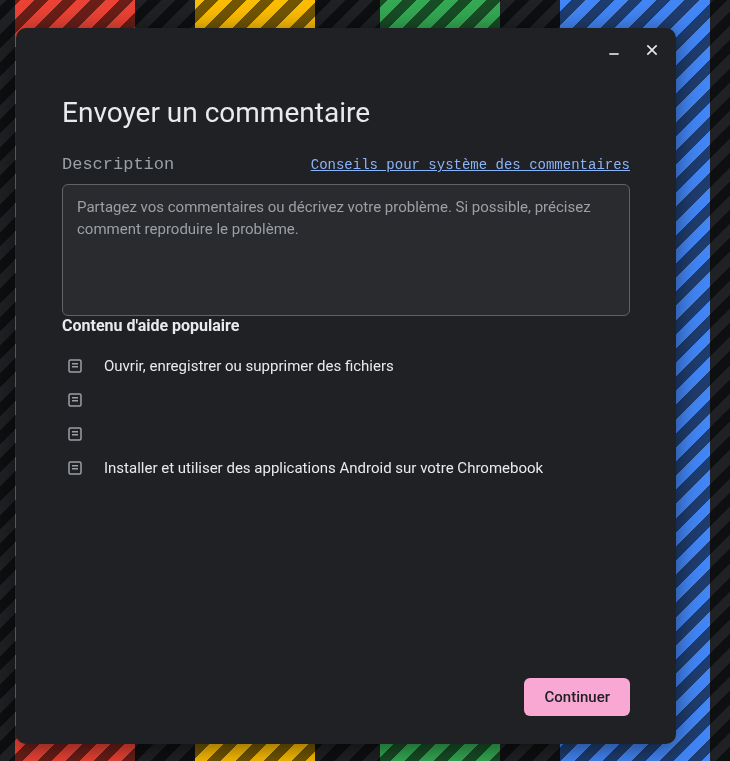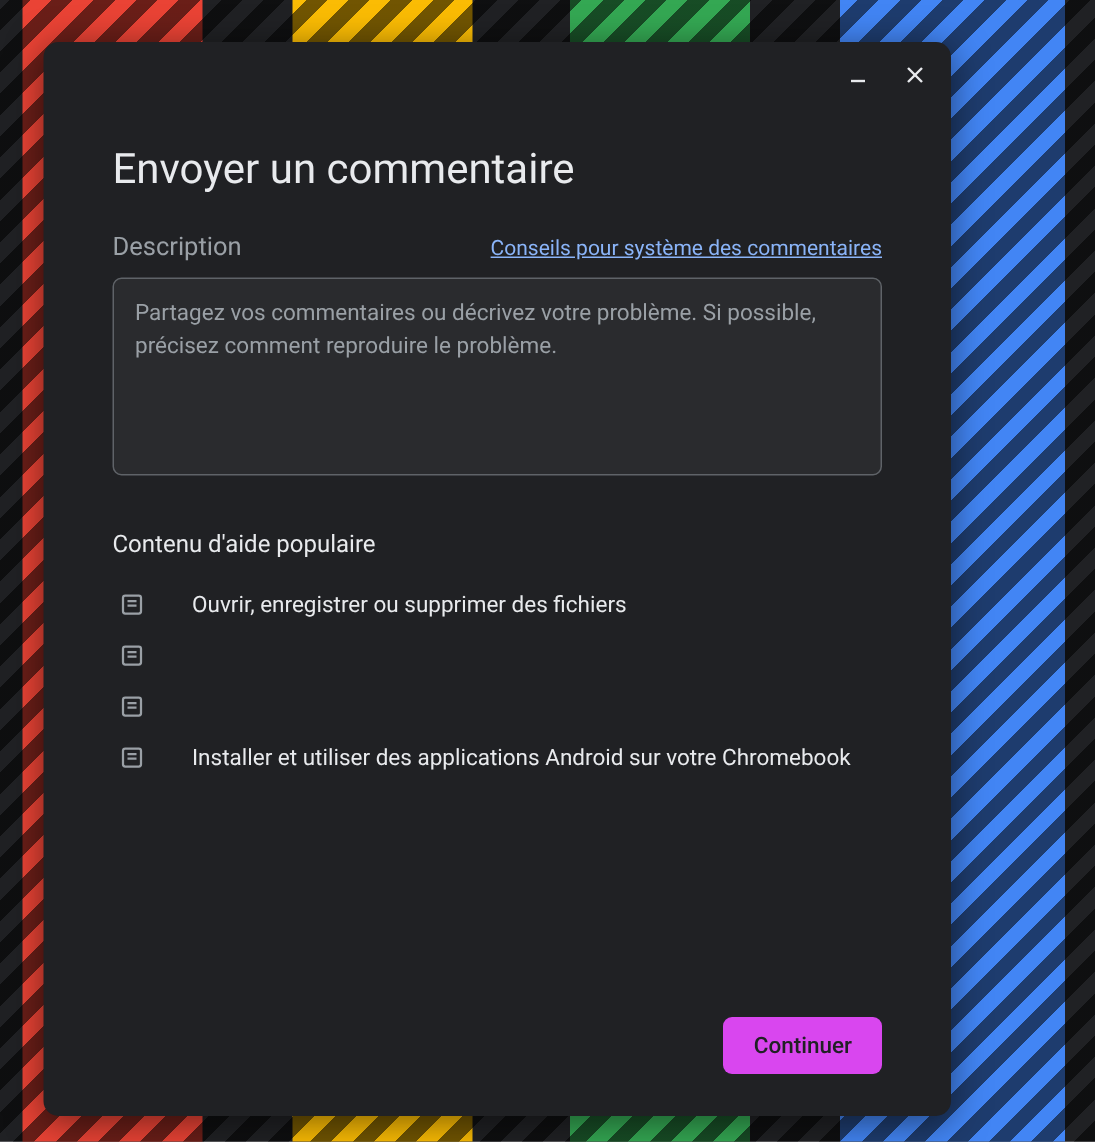--- a/index.html
+++ b/index.html
@@ -21,22 +21,22 @@
       -45deg,
       rgba(0,0,0,0.55) 0 10px,
       transparent 10px 20px
     );
     pointer-events: none;
   }
 
   
   .dialog {
     position: absolute;
-    left: 29px; top: 28px;
-    width: 605px; height: 716px;
+    left: 16px; top: 28px;
+    width: 660px; height: 716px;
     background: #202124;
     border-radius: 10px;
     color: #e8eaed;
     display: flex;
     flex-direction: column;
     box-shadow: 0 4px 24px rgba(0,0,0,0.5);
   }
   .titlebar {
     display: flex; justify-content: flex-end; align-items: center;
     padding: 8px 10px 0 10px; gap: 10px;
@@ -54,20 +54,21 @@
   }
   .title {
     font-size: 28px;
     font-weight: 400;
     color: #e8eaed;
     margin-bottom: 26px;
   }
   .desc-row {
     display: flex; align-items: baseline; justify-content: space-between;
     margin-bottom: 10px;
+    font-family: Liberation Mono, monospace;
   }
   .desc-label {
     font-size: 17px; color: #9aa0a6; font-weight: 400;
   }
   .tips-link {
     color: #8ab4f8; font-size: 14px; text-decoration: underline;
     cursor: pointer;
   }
   .textarea {
     width: 100%; height: 132px;
@@ -78,45 +79,44 @@
     font-family: inherit;
     font-size: 15px;
     line-height: 1.45;
     padding: 12px 14px;
     resize: none;
     outline: none;
   }
   .textarea::placeholder { color: #9aa0a6; }
 
   .subhead {
-    margin-top: 36px;
-    font-size: 16px; color: #e8eaed; font-weight: 400;
+    font-size: 16px; color: #e8eaed; font-weight: 700;
     margin-bottom: 14px;
   }
   .help-list { list-style: none; }
   .help-item {
-    display: flex; align-items: center; gap: 31px;
+    display: flex; align-items: center; gap: 20px;
     padding: 8px 4px;
     font-size: 15px; color: #e8eaed;
     cursor: pointer;
     border-radius: 4px;
   }
   .help-icon {
     width: 18px; height: 18px; flex: 0 0 18px;
     color: #9aa0a6;
     display: inline-flex;
   }
 
   .footer {
     margin-top: auto;
     padding: 0 46px 28px 46px;
     display: flex; justify-content: flex-end;
   }
   .primary-btn {
-    background: #d946ef;
+    background: #f9a8d4;
     color: #202124;
     border: none;
     border-radius: 6px;
     font-size: 15px;
     font-weight: 500;
     padding: 10px 20px;
     cursor: pointer;
     font-family: inherit;
   }
 </style>

